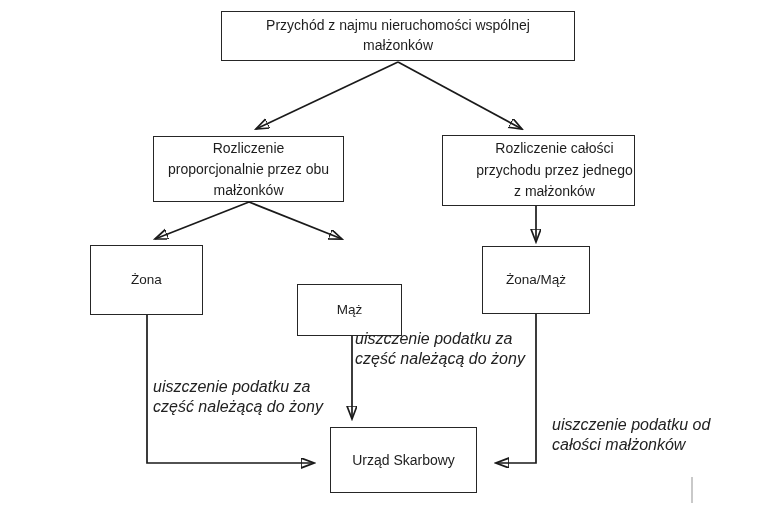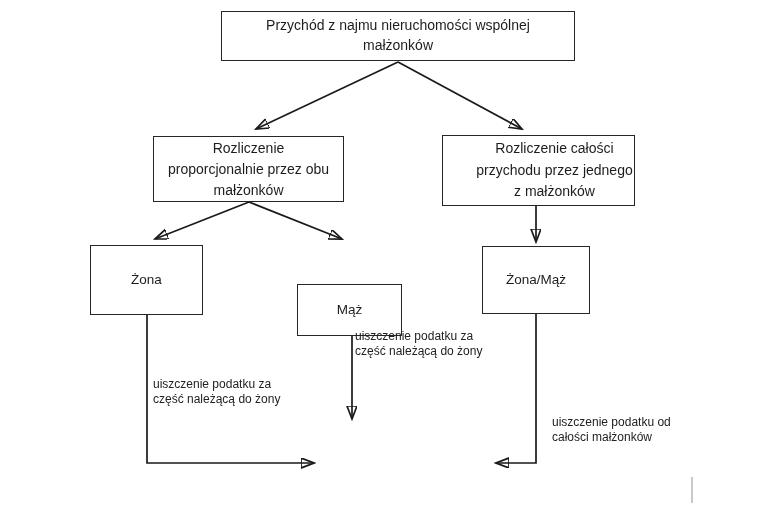--- a/index.html
+++ b/index.html
@@ -46,23 +46,24 @@
   .node-whole       { left: 442px; top: 135px; width: 193px; height: 71px;  line-height: 1.55; padding-left: 32px; }
   .node-wife        { left: 90px;  top: 245px; width: 113px; height: 70px;  font-size: 13.5px; }
   .node-husband     { left: 297px; top: 245px; width: 105px; height: 52px;  font-size: 13.5px; margin-top: 39px; }
   .node-wife-husband{ left: 482px; top: 246px; width: 108px; height: 68px;  font-size: 13.5px; }
   .node-statement   { left: 473px; top: 365px; width: 124px; height: 33px;
                       border: 1px dashed #3a3a3a; font-size: 12.5px; letter-spacing: 0.4px; }
   .node-tax-office  { left: 330px; top: 427px; width: 147px; height: 66px; }
   .edge-label {
     position: absolute;
     color: #222222;
-    font-size: 12px;
+    font-size: 16px;
     line-height: 1.28;
     white-space: pre-line;
+    font-style: italic;
   }
   .edge-label-wife    { left: 153px; top: 377px; }
   .edge-label-husband { left: 355px; top: 329px; }
   .edge-label-whole   { left: 552px; top: 415px; }
   .artifact-line {
     position: absolute;
     left: 691px;
     top: 477px;
     width: 2px;
     height: 26px;
@@ -101,20 +102,21 @@
 przychodu przez jednego
 z małżonków</div>
 
   <div class="node node-wife">Żona</div>
 
   <div class="node node-husband">Mąż</div>
 
   <div class="node node-wife-husband">Żona/Mąż</div>
 
 
+  <div class="node node-tax-office">Urząd Skarbowy</div>
 
   <div class="edge-label edge-label-wife">uiszczenie podatku za
 część należącą do żony</div>
 
   <div class="edge-label edge-label-husband">uiszczenie podatku za
 część należącą do żony</div>
 
   <div class="edge-label edge-label-whole">uiszczenie podatku od
 całości małżonków</div>
 

